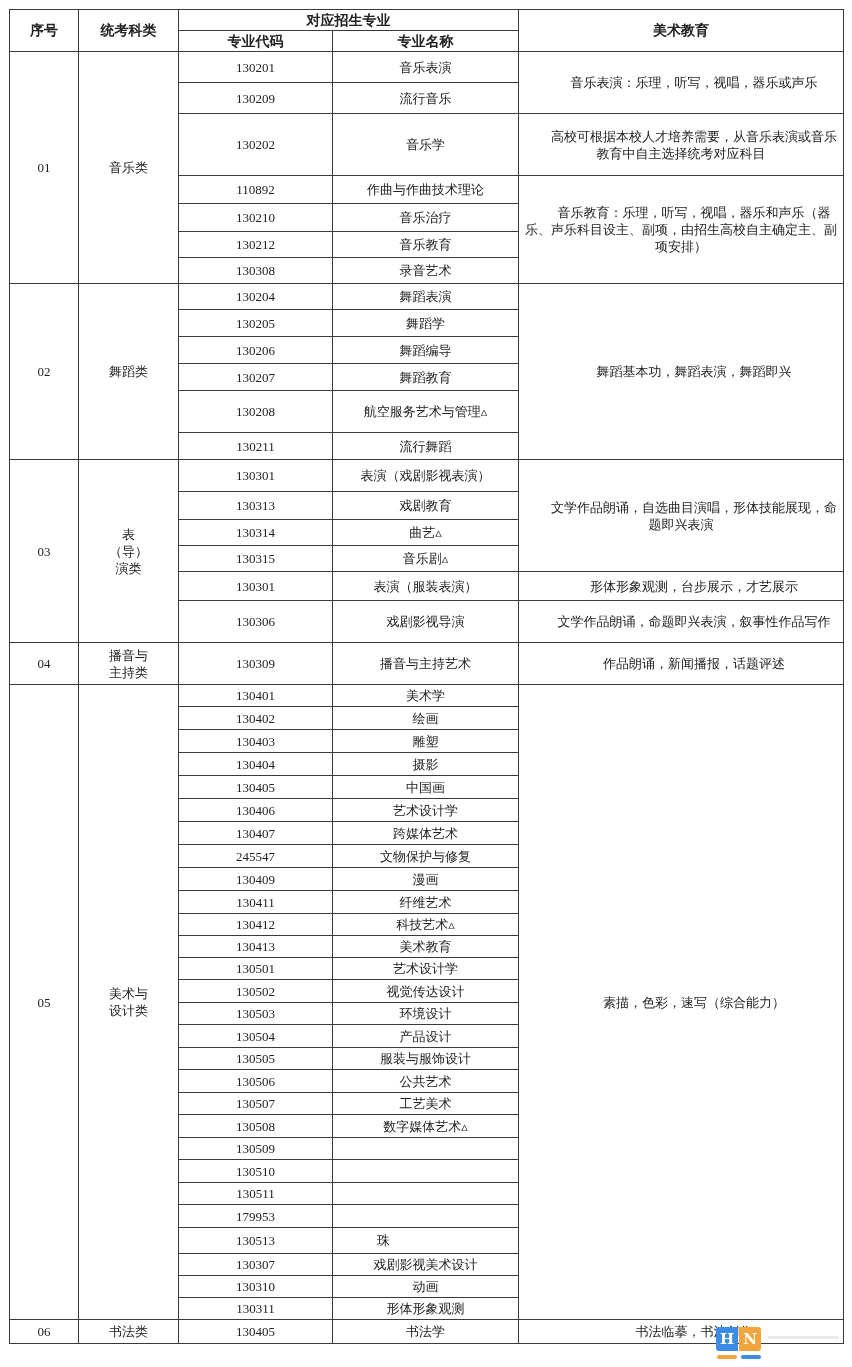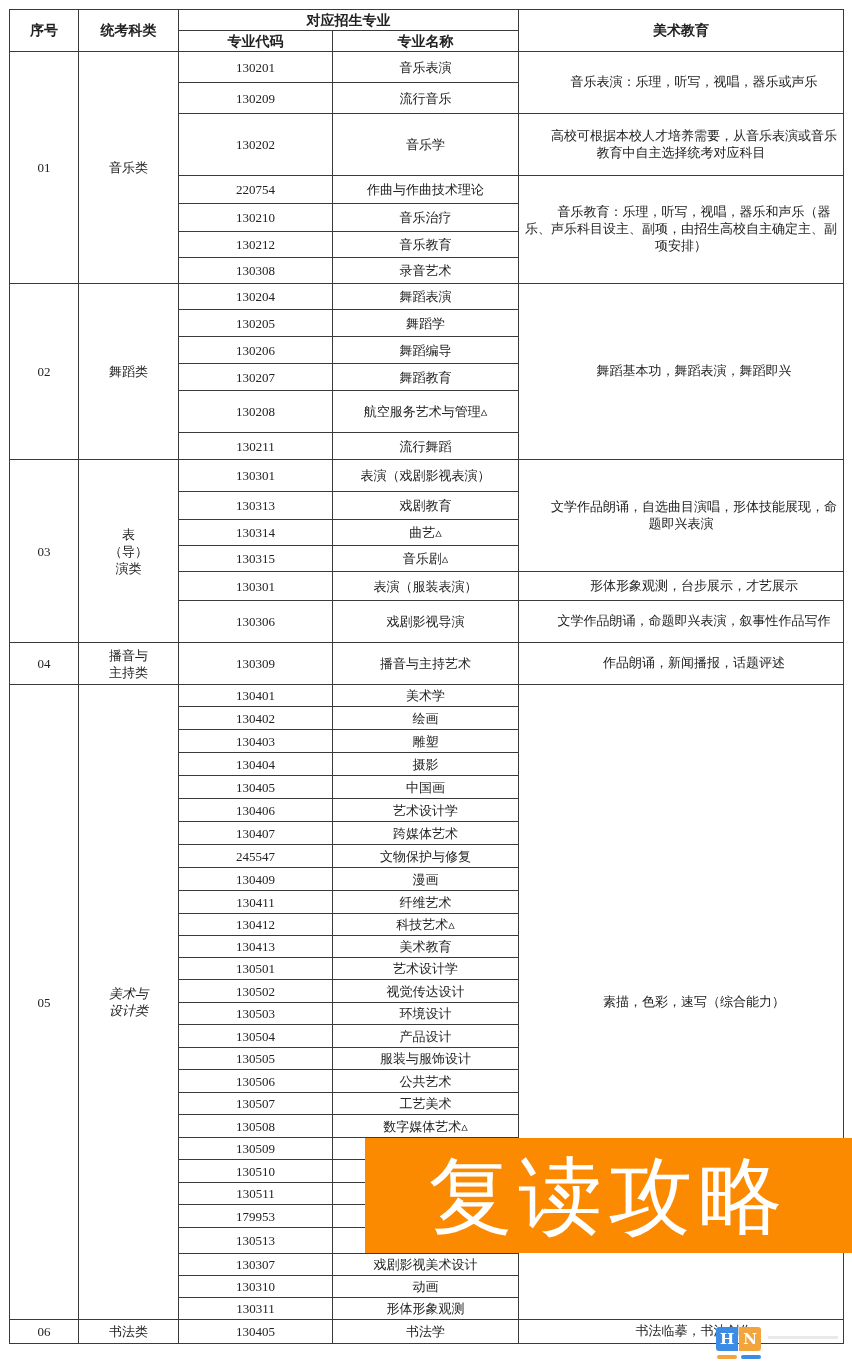--- a/index.html
+++ b/index.html
@@ -8,21 +8,21 @@
   #page { position:absolute; left:0; top:0; width:852px; height:1367px; }
   table.grid { position:absolute; left:9px; top:9px; width:834px;
                border-collapse:collapse; table-layout:fixed; }
   table.grid td, table.grid th { border:1px solid #3a3a3a; padding:0 4px;
                text-align:center; vertical-align:middle; font-size:13px;
                line-height:17px; font-weight:normal; overflow:hidden; }
   table.grid th { font-weight:bold; font-size:14px; }
   td.code { font-family:"Liberation Serif","DejaVu Serif",serif; font-size:13px; }
   td.seq { font-family:"Liberation Serif","DejaVu Serif",serif; font-size:13px; }
   td.subj { text-align:left; padding:0 4px 0 6px; font-size:13px; line-height:18px; }
-  .indent { text-indent:2em;font-family:Liberation Mono, monospace; }
+  .indent { text-indent:2em; }
   .overlay { position:absolute; left:365px; top:1138px; width:487px; height:115px;
              background:#FB8A00; display:flex; align-items:center; justify-content:center; }
   .overlay span { color:#ffffff; font-size:84px; line-height:1; letter-spacing:6px;
                   font-family:"DejaVu Sans","Liberation Sans",sans-serif; }
   .logo { position:absolute; left:716px; top:1327px; width:48px; height:34px; }
   .logo .pg { position:absolute; top:0; width:22px; height:24px; color:#fff;
               font-family:"DejaVu Serif","Liberation Serif",serif; font-weight:bold;
               font-size:15px; line-height:24px; text-align:center; }
   .logo .pg.h { left:0; background:#3C8BE5; border-radius:3px 0 0 3px; }
   .logo .pg.n { left:23px; background:#F2A53C; border-radius:0 3px 3px 0; }
@@ -69,21 +69,21 @@
     <tr style="height:31px">
       <td class="code">130209</td>
       <td>流行音乐</td>
     </tr>
     <tr style="height:62px">
       <td class="code">130202</td>
       <td>音乐学</td>
       <td class="subj indent">高校可根据本校人才培养需要，从音乐表演或音乐教育中自主选择统考对应科目</td>
     </tr>
     <tr style="height:28px">
-      <td class="code">220754</td>
+      <td class="code">110892</td>
       <td>作曲与作曲技术理论</td>
       <td rowspan="4" class="subj indent">音乐教育：乐理，听写，视唱，器乐和声乐（器乐、声乐科目设主、副项，由招生高校自主确定主、副项安排）</td>
     </tr>
     <tr style="height:28px">
       <td class="code">130210</td>
       <td>音乐治疗</td>
     </tr>
     <tr style="height:26px">
       <td class="code">130212</td>
       <td>音乐教育</td>
@@ -154,21 +154,21 @@
     <tr style="height:42px">
       <td class="seq">04</td>
       <td><span style="display:inline-block;width:48px;">播音与主持类</span></td>
       <td class="code">130309</td>
       <td>播音与主持艺术</td>
       <td class="subj indent">作品朗诵，新闻播报，话题评述</td>
     </tr>
 
     <tr style="height:22px">
       <td rowspan="28" class="seq">05</td>
-      <td rowspan="28"><span style="display:inline-block;width:48px;font-style:italic;">美术与设计类</span></td>
+      <td rowspan="28"><span style="display:inline-block;width:48px;">美术与设计类</span></td>
       <td class="code">130401</td>
       <td>美术学</td>
       <td rowspan="28" class="subj indent">素描，色彩，速写（综合能力）</td>
     </tr>
     <tr style="height:23px">
           <td class="code">130402</td>
           <td>绘画</td>
         </tr>
     <tr style="height:23px">
           <td class="code">130403</td>
@@ -278,23 +278,20 @@
     <tr style="height:24px">
       <td class="seq">06</td>
       <td>书法类</td>
       <td class="code">130405</td>
       <td>书法学</td>
       <td class="subj indent">书法临摹，书法创作</td>
     </tr>
   </tbody>
 </table>
 
-<div class="overlay">
-  <span>复读攻略</span>
-</div>
 
 <div class="bottom-cut"></div>
 
 <div class="logo">
   <div class="pg h">H</div>
   <div class="pg n">N</div>
   <div class="bar o"></div>
   <div class="bar b"></div>
 </div>
 <div class="logo-fade"></div>

